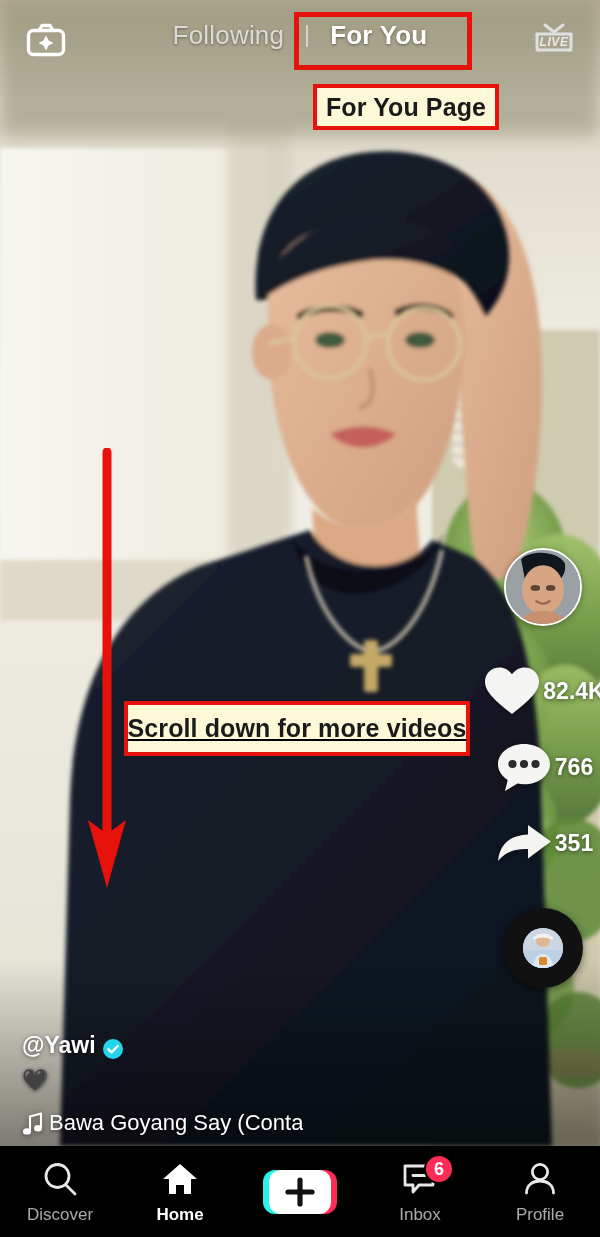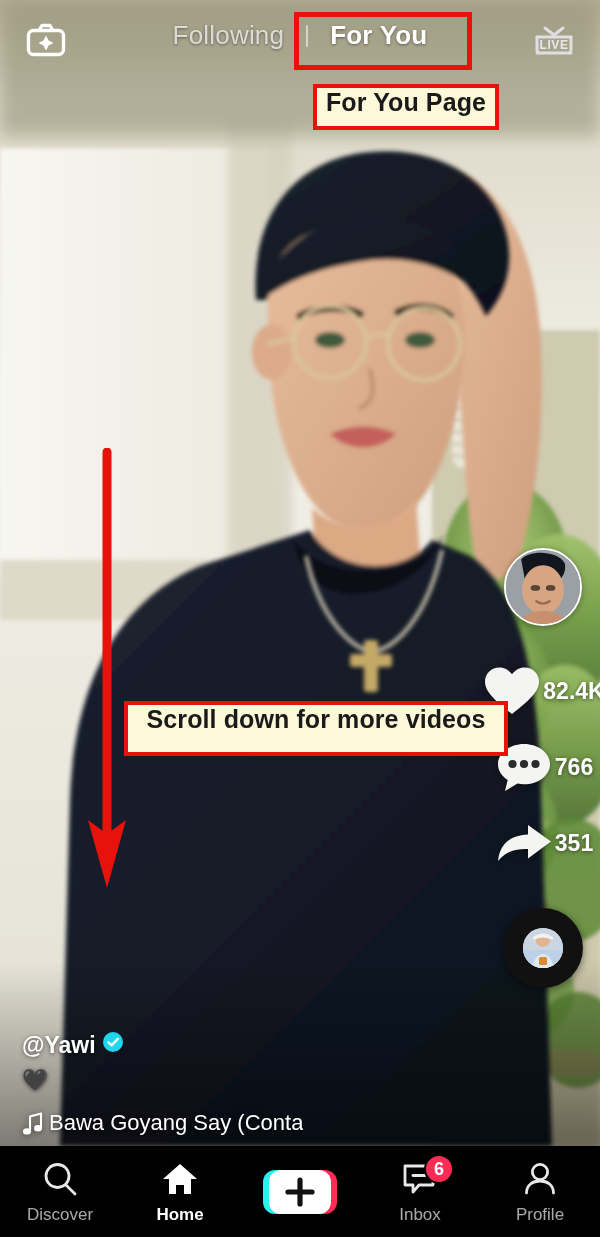--- a/index.html
+++ b/index.html
@@ -51,21 +51,21 @@
   }
   .tab-following { color: rgba(255,255,255,.72); font-weight: 400; }
   .tab-foryou { color: #ffffff; font-weight: 700; }
   .tab-divider {
     width: 2px; height: 22px; background: rgba(255,255,255,.55);
     border-radius: 2px; margin: 0 -8px;
   }
   .live-btn {
     position: absolute; right: 22px; top: 16px;
     width: 48px; height: 48px;
-    display: flex; align-items: center; justify-content: center;
+    display: flex; justify-content: center; font-style: italic;
   }
 
   
   .rail {
     position: absolute; right: 14px; top: 548px;
     width: 86px;
     display: flex; flex-direction: column; align-items: center;
     z-index: 35;
   }
   .avatar-wrap { position: relative; width: 78px; height: 78px; margin-bottom: 36px; }
@@ -102,21 +102,21 @@
     width: 40px; height: 40px; border-radius: 50%;
     overflow: hidden; background: #cfd6dd;
   }
   .disc-inner svg { display: block; width: 100%; height: 100%; }
 
   
   .caption {
     position: absolute; left: 22px; bottom: 101px;
     width: 440px; z-index: 35;
   }
-  .handle-row { display: flex; align-items: flex-start; gap: 7px; }
+  .handle-row { display: flex; align-items: flex-end; gap: 7px; }
   .handle {
     color: #fff; font-size: 23px; font-weight: 700;
     text-shadow: 0 1px 4px rgba(0,0,0,.6);
   }
   .verified { width: 20px; height: 20px; display: block; }
   .desc {
     margin-top: 9px;
     font-size: 21px; line-height: 1.1;
     color: #fff; text-shadow: 0 1px 4px rgba(0,0,0,.6);
   }
@@ -160,21 +160,21 @@
 
   
   .anno { position: absolute; z-index: 90; }
   .anno-box-hl {
     border: 5px solid #e8120c;
     background: transparent;
   }
   .anno-callout {
     background: #fcf8d8;
     border: 4px solid #e8120c;
-    display: flex; justify-content: center;
+    display: flex; align-items: center; justify-content: center;
   }
   .anno-callout span {
     color: #1a1a1a; font-size: 25px; font-weight: 700;
     letter-spacing: .1px; white-space: nowrap;
   }
   .anno-arrow { left: 84px; top: 448px; width: 48px; height: 444px; }
 </style>
 </head>
 <body>
 
@@ -504,17 +504,17 @@
 
   <div class="anno anno-callout" style="left:313px; top:84px; width:186px; height:46px;">
     <span>For You Page</span>
   </div>
 
   <svg class="anno anno-arrow" viewBox="0 0 48 444">
     <line x1="23" y1="4" x2="23" y2="390" stroke="#e8120c" stroke-width="9" stroke-linecap="round"></line>
     <path d="M23 440 L4 372 L23 386 L42 372 Z" fill="#e8120c"></path>
   </svg>
 
-  <div class="anno anno-callout" style="left:124px; top:701px; width:384px; height:55px;">
+  <div class="anno anno-callout" style="left:124px; top:701px; width:346px; height:55px;text-decoration:underline;">
     <span>Scroll down for more videos</span>
   </div>
 
 </div>
 
 </body></html>

